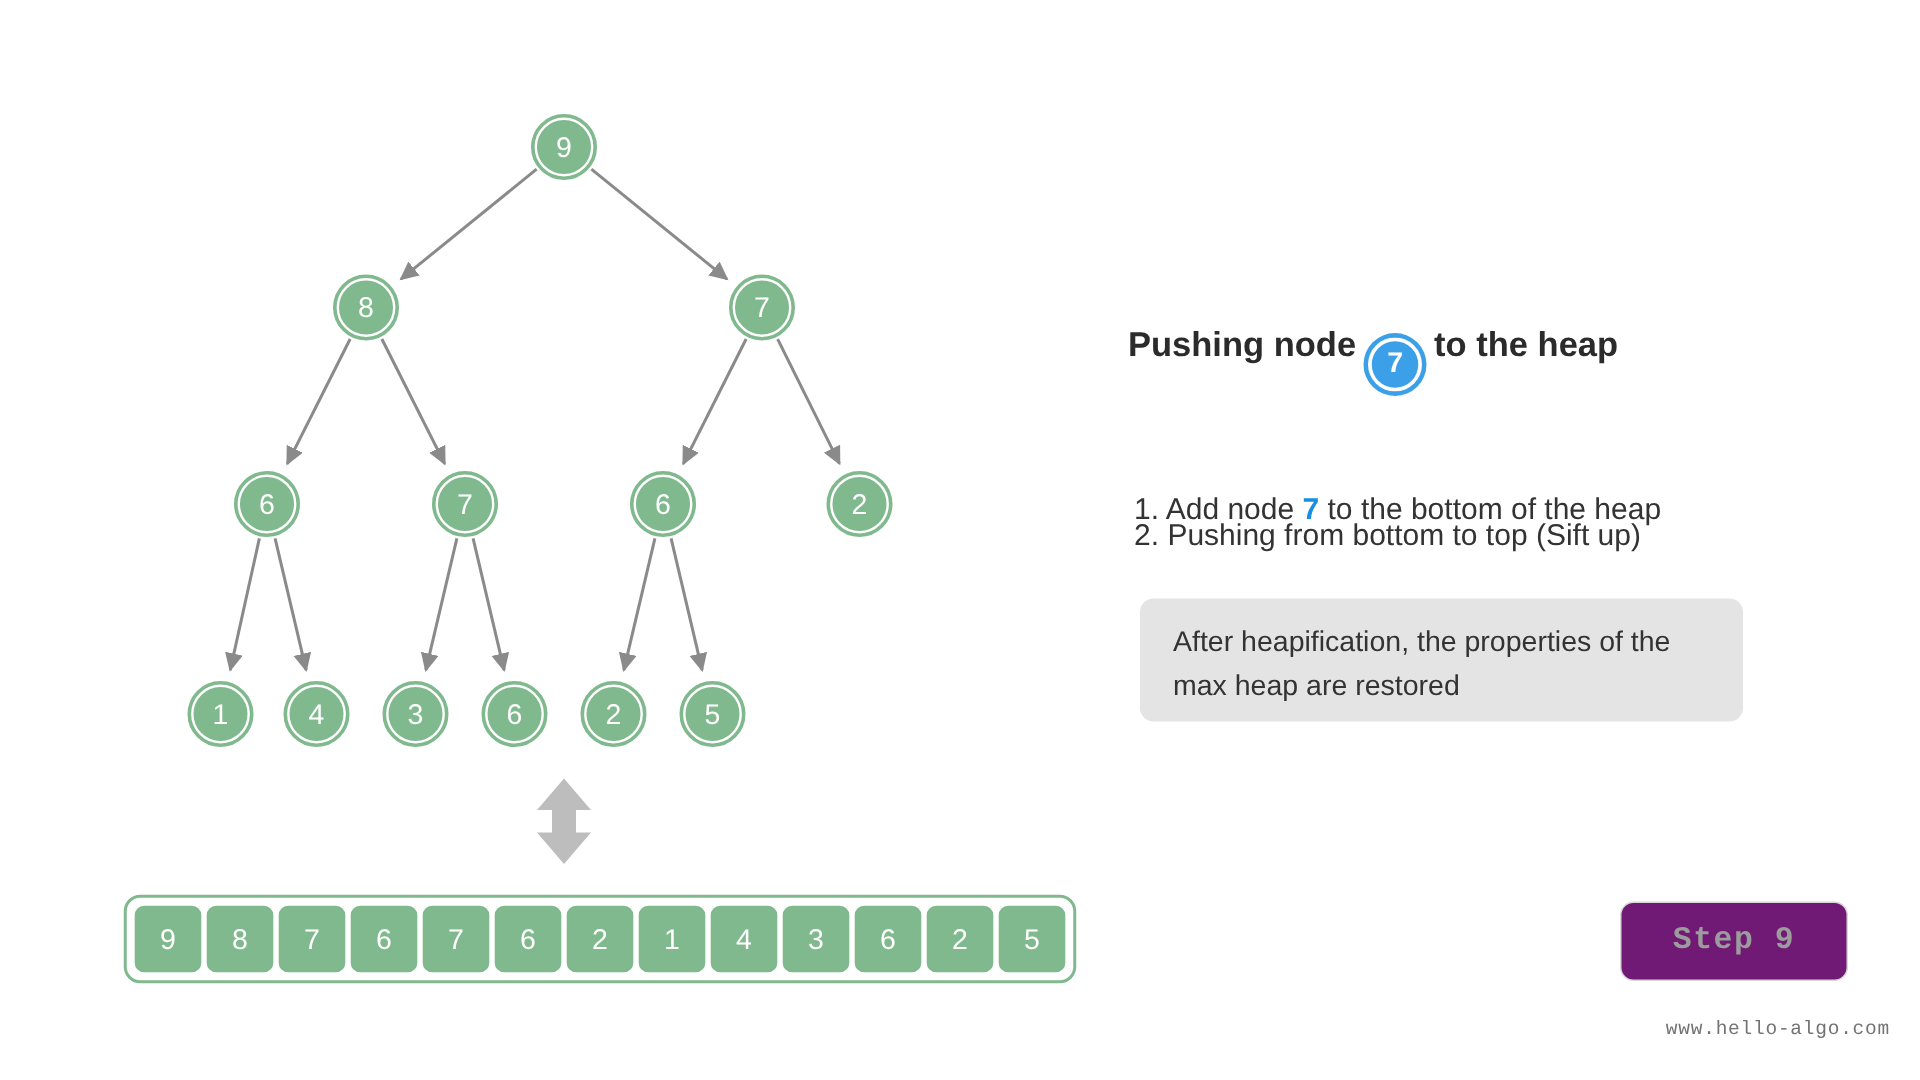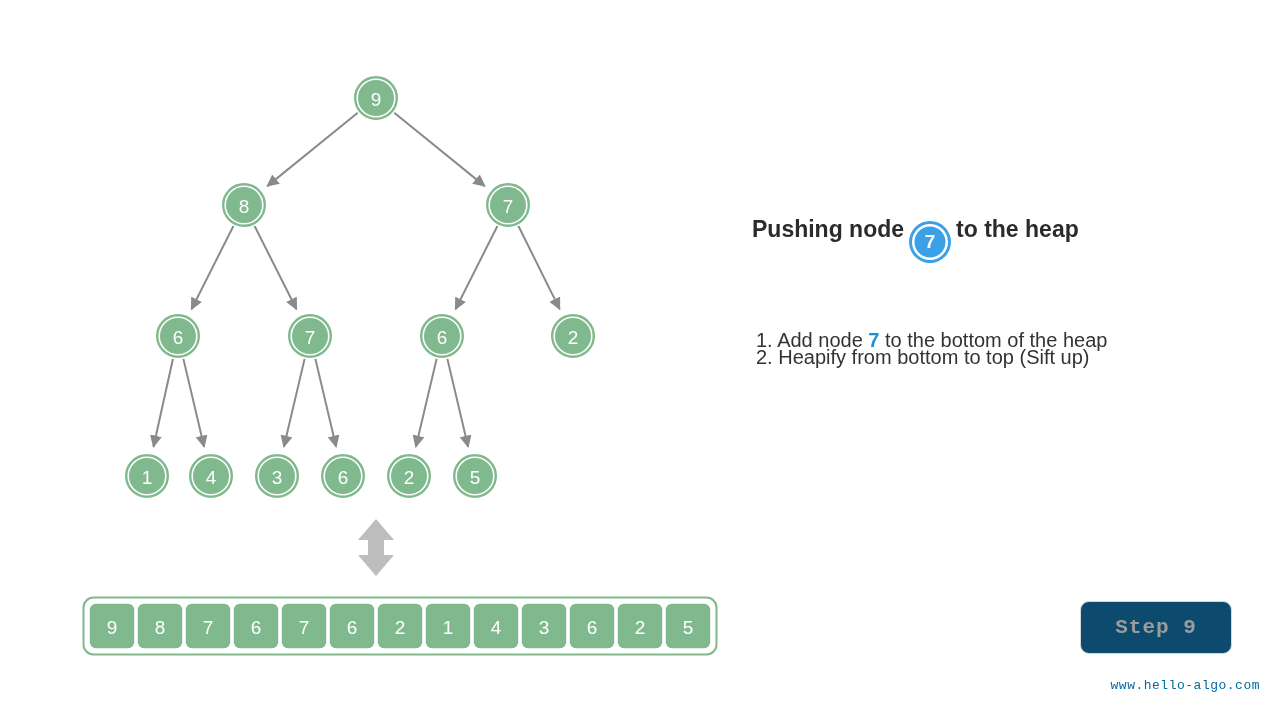--- a/index.html
+++ b/index.html
@@ -108,42 +108,42 @@
     color: #333333;
   }
   #step-box {
     position: absolute;
     left: 328px;
     top: 601px;
     width: 152px;
     height: 53px;
     border: 1px solid #d8d8d8;
     border-radius: 9px;
-    background: #0c4a6e;
+    background: #701a75;
     box-sizing: border-box;
     display: flex;
     align-items: center;
     justify-content: center;
   }
   #step-box .step-label {
     font-family: "Liberation Mono", monospace;
     font-size: 21px;
     font-weight: bold;
     color: #9c9c9c;
     letter-spacing: 1px;
   }
   #watermark {
     position: absolute;
     left: 320px;
     top: 678px;
     width: 188px;
     text-align: right;
     font-family: "Liberation Mono", monospace;
     font-size: 13px;
-    color: #0369a1;
+    color: #737373;
     letter-spacing: 0.5px;
   }
 </style>
 </head>
 <body>
 
 <div id="diagram-panel">
   <svg id="tree-svg" width="760" height="720">
     <defs>
       <marker id="arrowhead" markerWidth="7" markerHeight="7" refX="5.6" refY="3" orient="auto">
@@ -299,22 +299,25 @@
 
   <div id="headline">
     <span>Pushing node</span><span class="badge-inline">7</span><span>to the heap</span>
   </div>
 
   <div class="step-line" id="step-line-1">
     <span>1. </span><span>Add node </span><span class="hl-blue">7</span><span> to the bottom of the heap</span>
   </div>
 
   <div class="step-line" id="step-line-2">
-    <span>2. </span><span>Heapify from bottom to top (Sift up)</span>
-  </div>
-
+    <span>2. </span><span>Pushing from bottom to top (Sift up)</span>
+  </div>
+
+  <div id="note-box">
+    <span class="note-text">After heapification, the properties of the max heap are restored</span>
+  </div>
 
   <div id="step-box">
     <span class="step-label">Step 9</span>
   </div>
 
   <div id="watermark">www.hello-algo.com</div>
 </div>
 
 </body></html>

